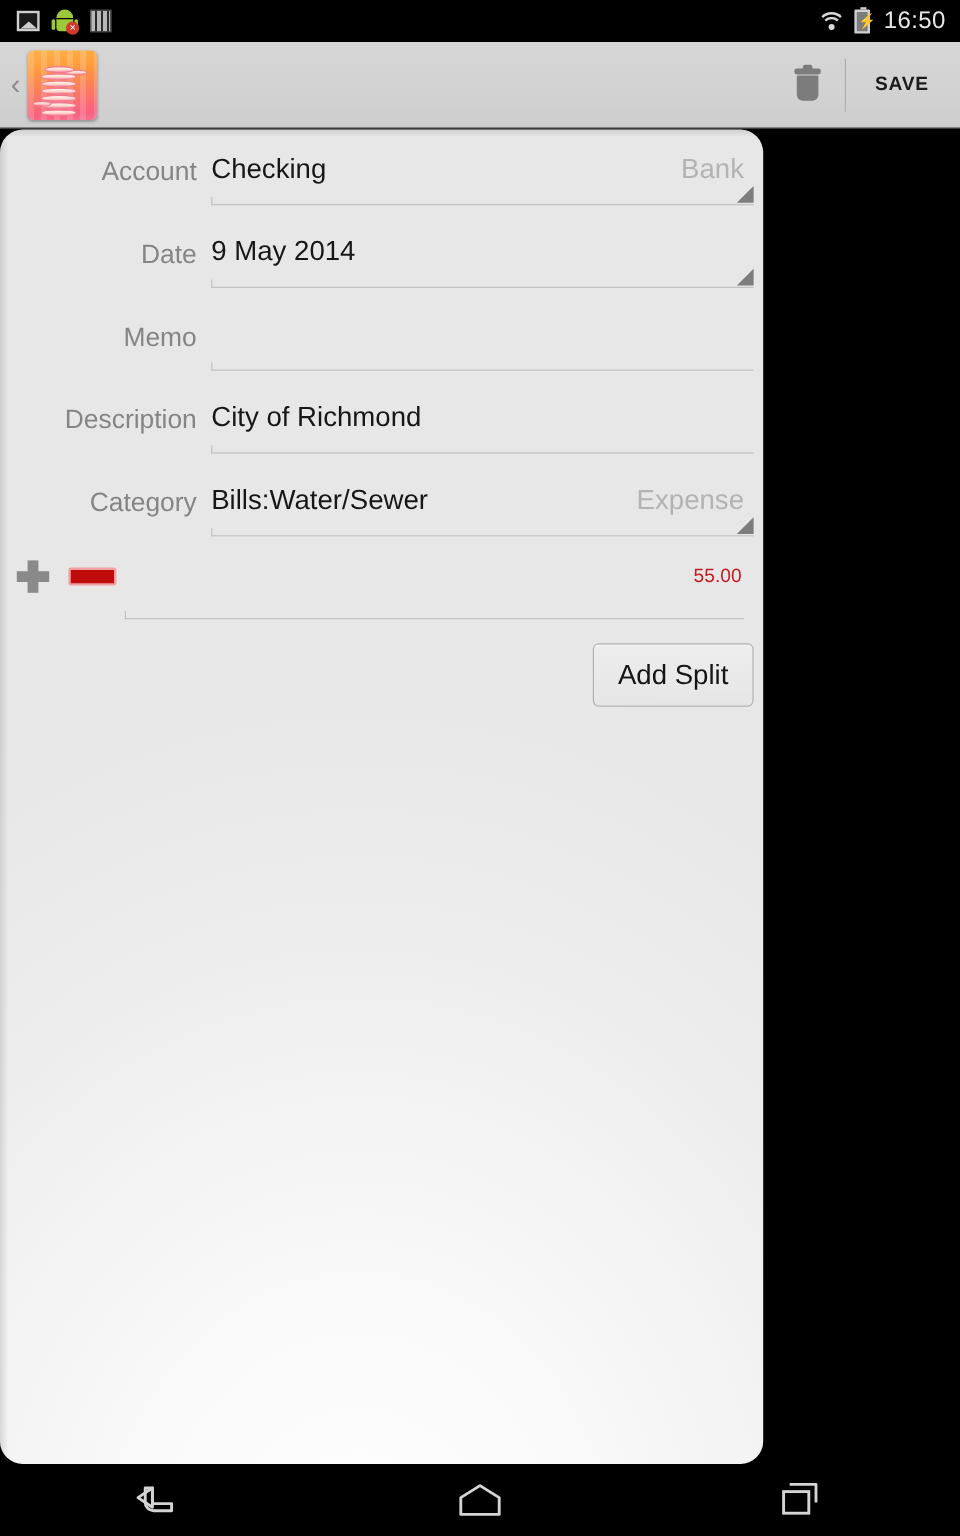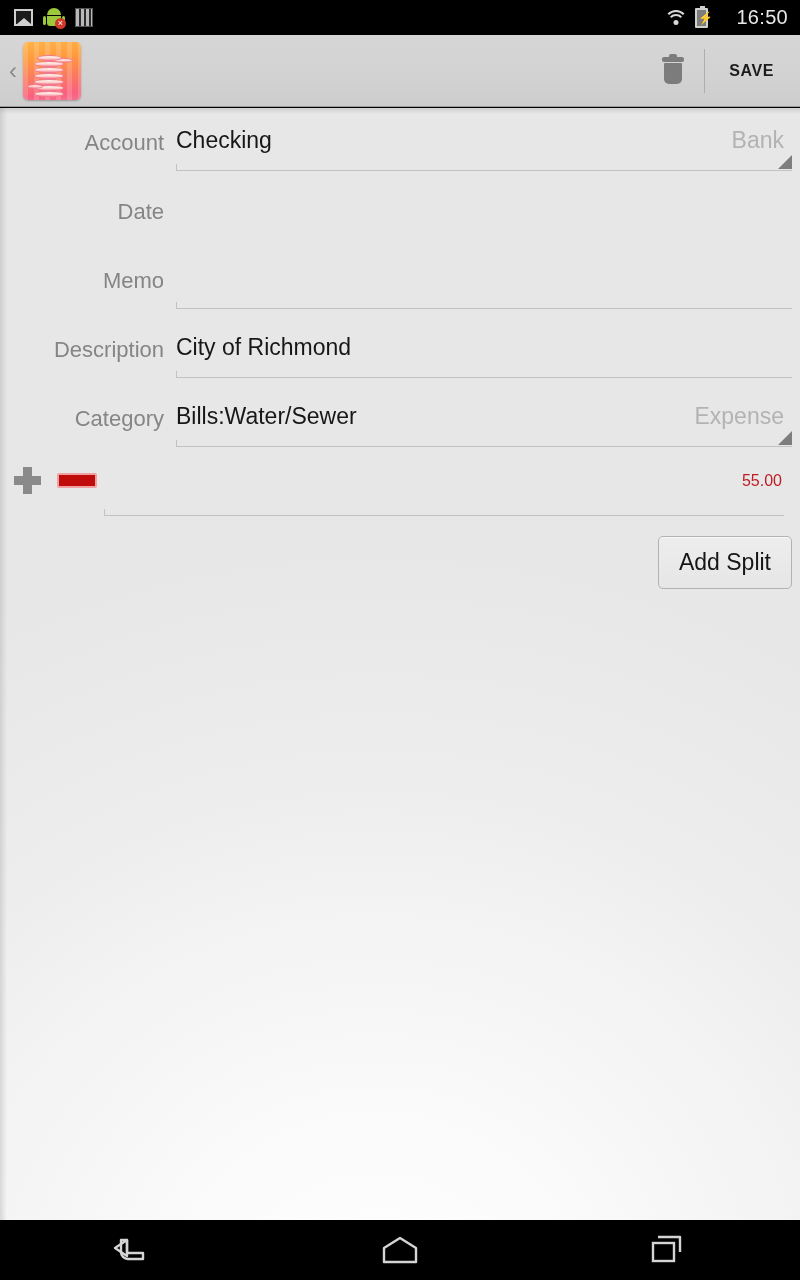--- a/index.html
+++ b/index.html
@@ -42,21 +42,21 @@
   .sb-right {
     margin-left: auto;
     display: flex;
     align-items: center;
     gap: 8px;
   }
   .sb-time {
     color: #e8e8e8;
     font-size: 20px;
     letter-spacing: 0.3px;
-    margin-left: 20px;
+    margin-left: 3px;
   }
   .ic-photo {
     width: 19px; height: 17px;
     border: 2px solid #cfcfcf;
     box-sizing: border-box;
     position: relative;
     overflow: hidden;
     background: #1b1b1b;
   }
   .ic-photo::after {
@@ -281,26 +281,27 @@
     letter-spacing: .6px;
     height: 100%;
     display: flex;
     align-items: center;
   }
 
   
   .content {
     position: absolute;
     top: 108px; left: 0;
-    width: 800px;
+    width: 636px;
     height: 1112px;
     background:
       radial-gradient(ellipse 105% 70% at 47% 108%,
         #ffffff 0%, #fbfbfb 22%, #f4f4f4 48%, #ececec 72%, #e7e7e7 100%);
     overflow: hidden;
+    border-radius: 19px;
   }
   .content::before {
     content: "";
     position: absolute;
     top: 0; left: 0;
     width: 7px; height: 100%;
     background: linear-gradient(90deg, rgba(150,150,150,.30), rgba(150,150,150,0));
     pointer-events: none;
   }
   .content::after {
@@ -547,20 +548,25 @@
         <div class="field">
           <div class="value">Checking</div>
           <div class="hint">Bank</div>
           <div class="underline"></div>
           <div class="spinner-tri"></div>
         </div>
       </div>
 
       <div class="row">
         <div class="label">Date</div>
+        <div class="field">
+          <div class="value">9 May 2014</div>
+          <div class="underline"></div>
+          <div class="spinner-tri"></div>
+        </div>
       </div>
 
 
       <div class="row">
         <div class="label">Memo</div>
         <div class="field">
           <div class="value"></div>
           <div class="underline"></div>
         </div>
       </div>

